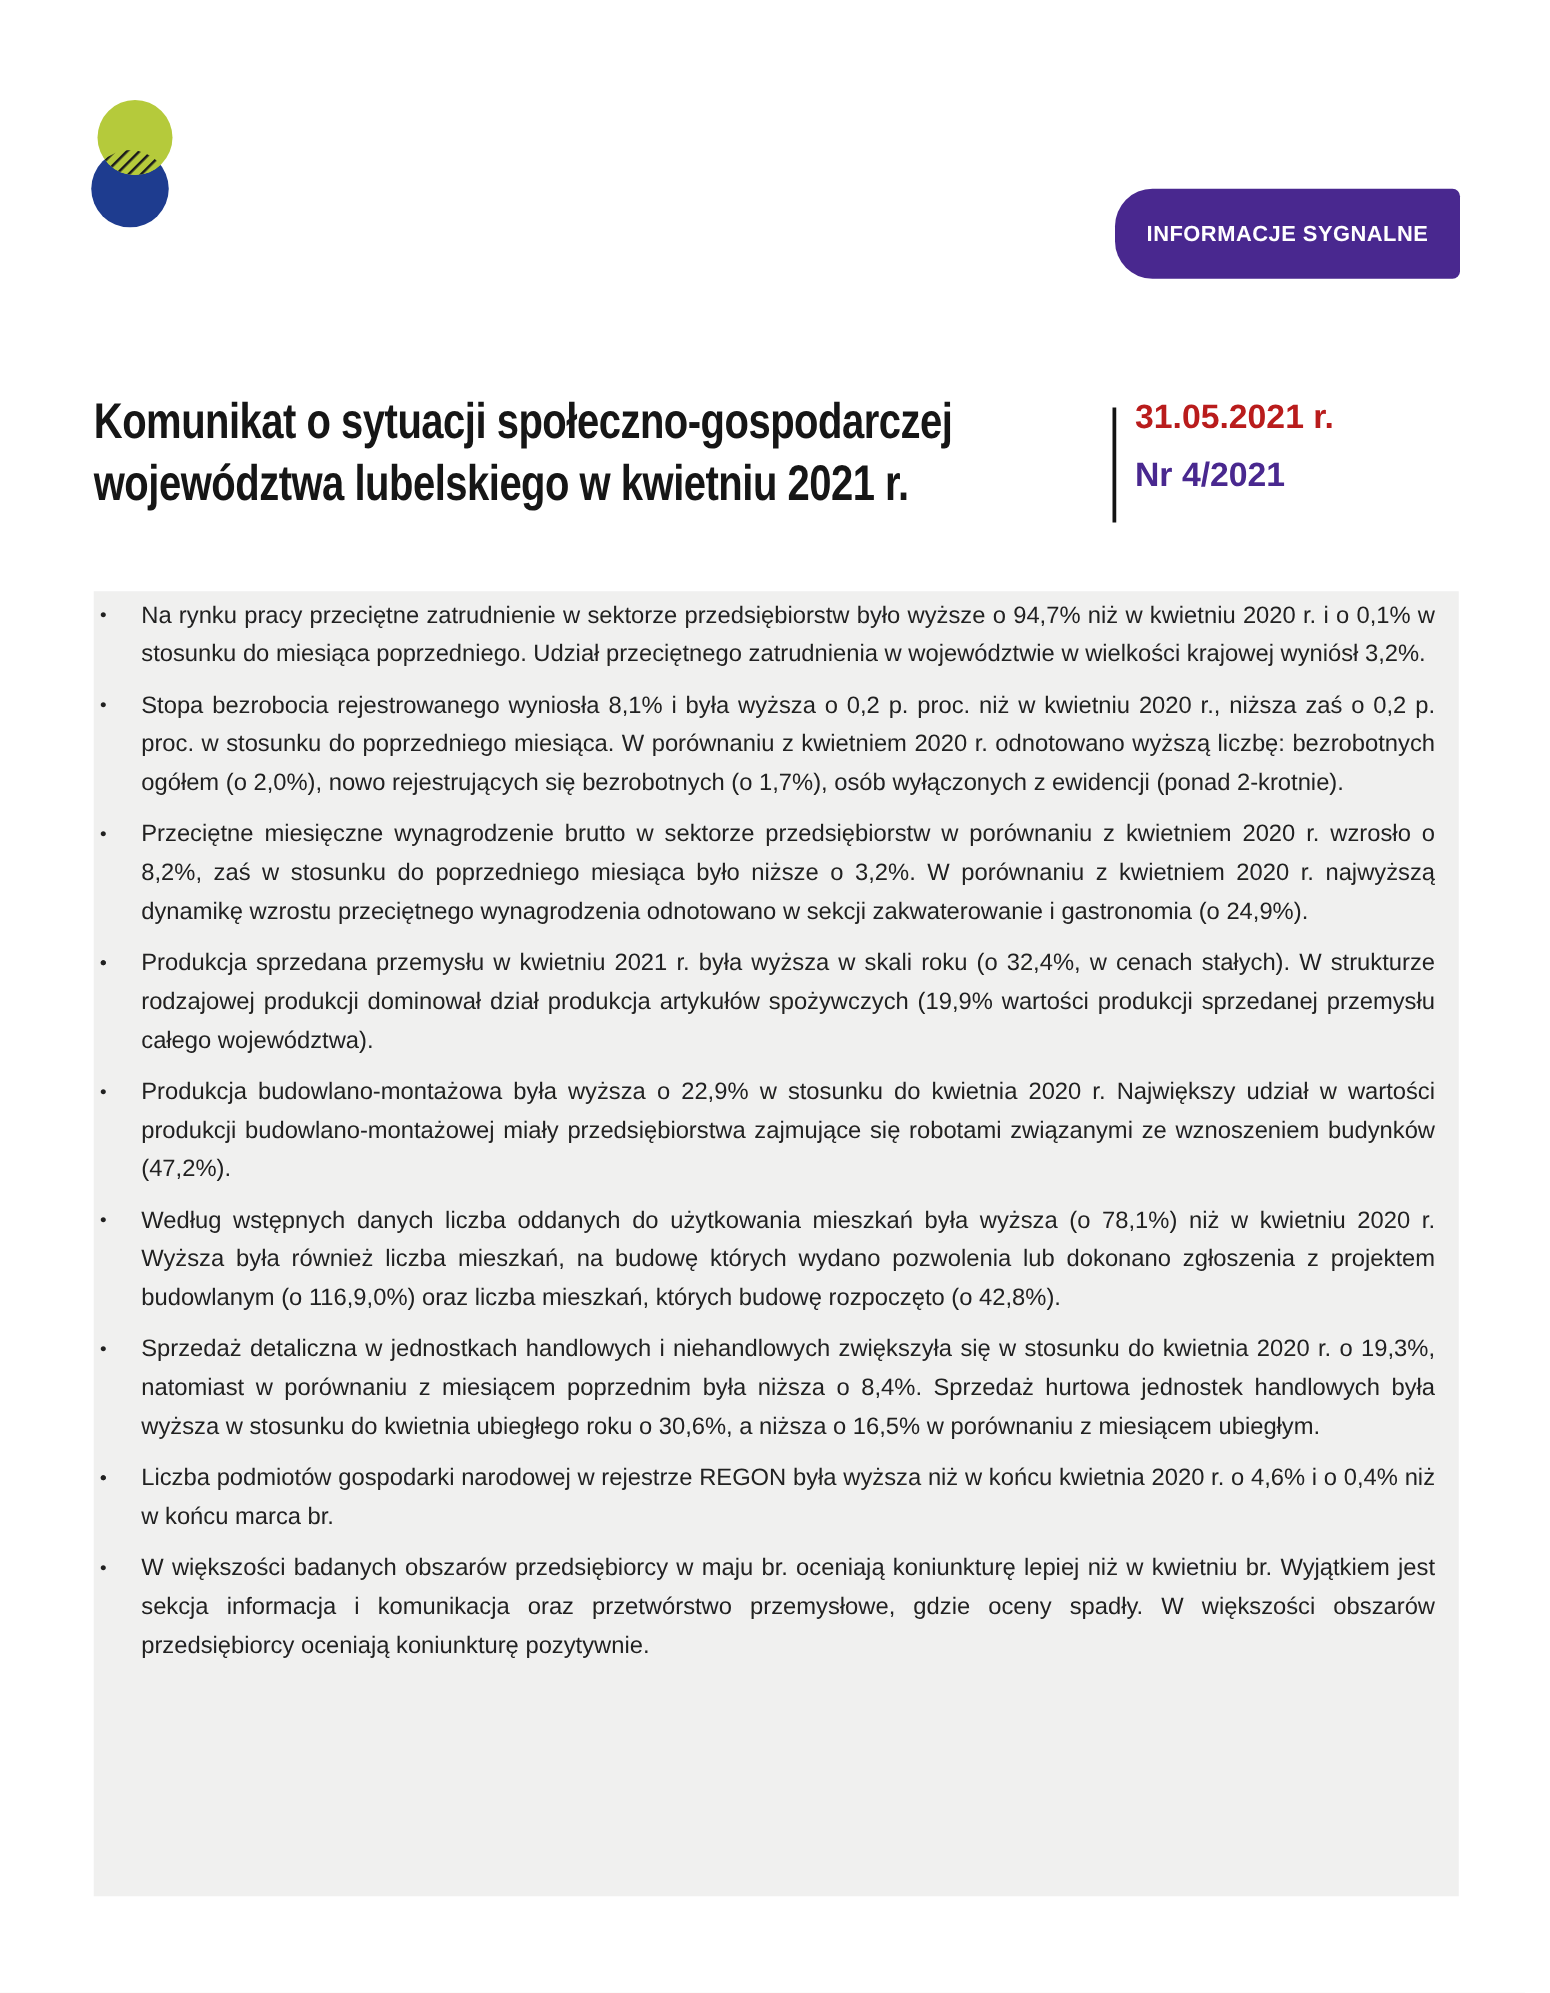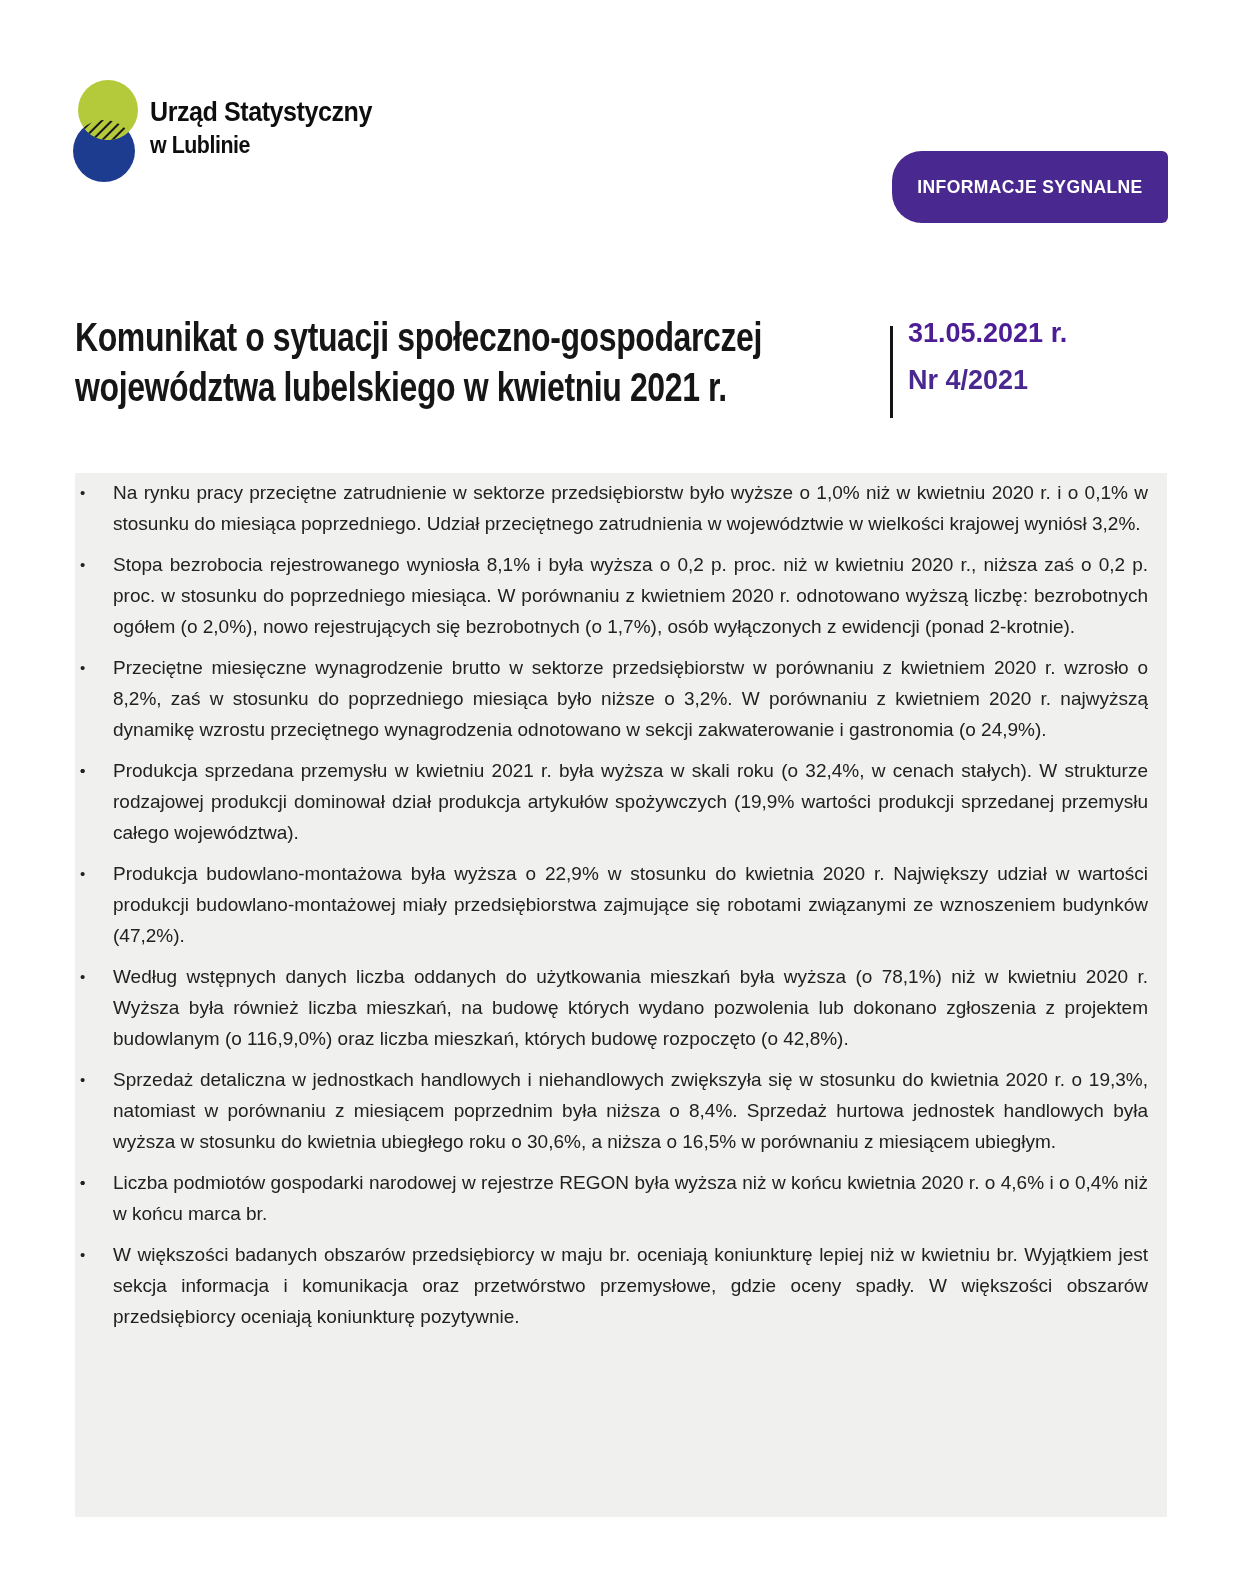--- a/index.html
+++ b/index.html
@@ -44,21 +44,21 @@
     letter-spacing:-0.5px;
     transform:scaleX(0.80); transform-origin:left top;
     white-space:nowrap;
   }
   .header-divider {
     position:absolute; left:890px; top:326px; width:3px; height:92px;
     background:#141414;
   }
   .pub-date {
     position:absolute; left:908px; top:318px;
-    font-size:27px; font-weight:700; color:#4c1d95; white-space:nowrap;
+    font-size:27px; font-weight:700; color:#b91c1c; white-space:nowrap;
   }
   .pub-no {
     position:absolute; left:908px; top:365px;
     font-size:27px; font-weight:700; color:#49288f; white-space:nowrap;text-align:center;
   }
 
   
   .panel {
     position:absolute; left:75px; top:473px; width:1092px; min-height:1044px;
     background:#f0f0ef;
@@ -95,37 +95,33 @@
             <circle cx="38" cy="38" r="30"></circle>
           </clipPath>
       </defs>
       <circle cx="34" cy="79" r="31" fill="#1e3c8f"></circle>
       <circle cx="38" cy="38" r="30" fill="#b5ca3b"></circle>
       <g clip-path="url(#clipGreen)">
         <circle cx="34" cy="79" r="31" fill="url(#hatch)"></circle>
       </g>
     </svg>
   </span>
-  <span class="logo-text">
-    <div class="org-name">Urząd Statystyczny</div>
-    <div class="org-loc">w Lublinie</div>
-  </span>
 </div>
 
 <div class="badge">INFORMACJE SYGNALNE</div>
 
 <h1 class="title"><span>Komunikat o sytuacji społeczno-gospodarczej</span><br><span>województwa lubelskiego w kwietniu 2021 r.</span></h1>
 
 <div class="header-divider"></div>
 <div class="pub-date">31.05.2021 r.</div>
 <div class="pub-no">Nr 4/2021</div>
 
 <section class="panel">
   <ul>
-    <li><span class="marker">•</span><span>Na rynku pracy przeciętne zatrudnienie w sektorze przedsiębiorstw było wyższe o 1,0% niż w kwietniu 2020 r. i o 0,1% w stosunku do miesiąca poprzedniego. Udział przeciętnego zatrudnienia w województwie w wielkości krajowej wyniósł 3,2%.</span></li>
+    <li><span class="marker">•</span><span>Na rynku pracy przeciętne zatrudnienie w sektorze przedsiębiorstw było wyższe o 94,7% niż w kwietniu 2020 r. i o 0,1% w stosunku do miesiąca poprzedniego. Udział przeciętnego zatrudnienia w województwie w wielkości krajowej wyniósł 3,2%.</span></li>
     <li><span class="marker">•</span><span>Stopa bezrobocia rejestrowanego wyniosła 8,1% i była wyższa o 0,2 p. proc. niż w kwietniu 2020 r., niższa zaś o 0,2 p. proc. w stosunku do poprzedniego miesiąca. W porównaniu z kwietniem 2020 r. odnotowano wyższą liczbę: bezrobotnych ogółem (o 2,0%), nowo rejestrujących się bezrobotnych (o 1,7%), osób wyłączonych z ewidencji (ponad 2-krotnie).</span></li>
     <li><span class="marker">•</span><span>Przeciętne miesięczne wynagrodzenie brutto w sektorze przedsiębiorstw w porównaniu z kwietniem 2020 r. wzrosło o 8,2%, zaś w stosunku do poprzedniego miesiąca było niższe o 3,2%. W porównaniu z kwietniem 2020 r. najwyższą dynamikę wzrostu przeciętnego wynagrodzenia odnotowano w sekcji zakwaterowanie i gastronomia (o 24,9%).</span></li>
     <li><span class="marker">•</span></li>
     <li><span class="marker">•</span><span>Produkcja sprzedana przemysłu w kwietniu 2021 r. była wyższa w skali roku (o 32,4%, w cenach stałych). W strukturze rodzajowej produkcji dominował dział produkcja artykułów spożywczych (19,9% wartości produkcji sprzedanej przemysłu całego województwa).</span></li>
     <li><span class="marker">•</span><span>Produkcja budowlano-montażowa była wyższa o 22,9% w stosunku do kwietnia 2020 r. Największy udział w wartości produkcji budowlano-montażowej miały przedsiębiorstwa zajmujące się robotami związanymi ze wznoszeniem budynków (47,2%).</span></li>
     <li><span class="marker">•</span><span>Według wstępnych danych liczba oddanych do użytkowania mieszkań była wyższa (o 78,1%) niż w kwietniu 2020 r. Wyższa była również liczba mieszkań, na budowę których wydano pozwolenia lub dokonano zgłoszenia z projektem budowlanym (o 116,9,0%) oraz liczba mieszkań, których budowę rozpoczęto (o 42,8%).</span></li>
     <li><span class="marker">•</span><span>Sprzedaż detaliczna w jednostkach handlowych i niehandlowych zwiększyła się w stosunku do kwietnia 2020 r. o 19,3%, natomiast w porównaniu z miesiącem poprzednim była niższa o 8,4%. Sprzedaż hurtowa jednostek handlowych była wyższa w stosunku do kwietnia ubiegłego roku o 30,6%, a niższa o 16,5% w porównaniu z miesiącem ubiegłym.</span></li>
     <li><span class="marker">•</span></li>
     <li><span class="marker">•</span><span>Liczba podmiotów gospodarki narodowej w rejestrze REGON była wyższa niż w końcu kwietnia 2020 r. o 4,6% i o 0,4% niż w końcu marca br.</span></li>
     <li><span class="marker">•</span><span>W większości badanych obszarów przedsiębiorcy w maju br. oceniają koniunkturę lepiej niż w kwietniu br. Wyjątkiem jest sekcja informacja i komunikacja oraz przetwórstwo przemysłowe, gdzie oceny spadły. W większości obszarów przedsiębiorcy oceniają koniunkturę pozytywnie.</span></li>

